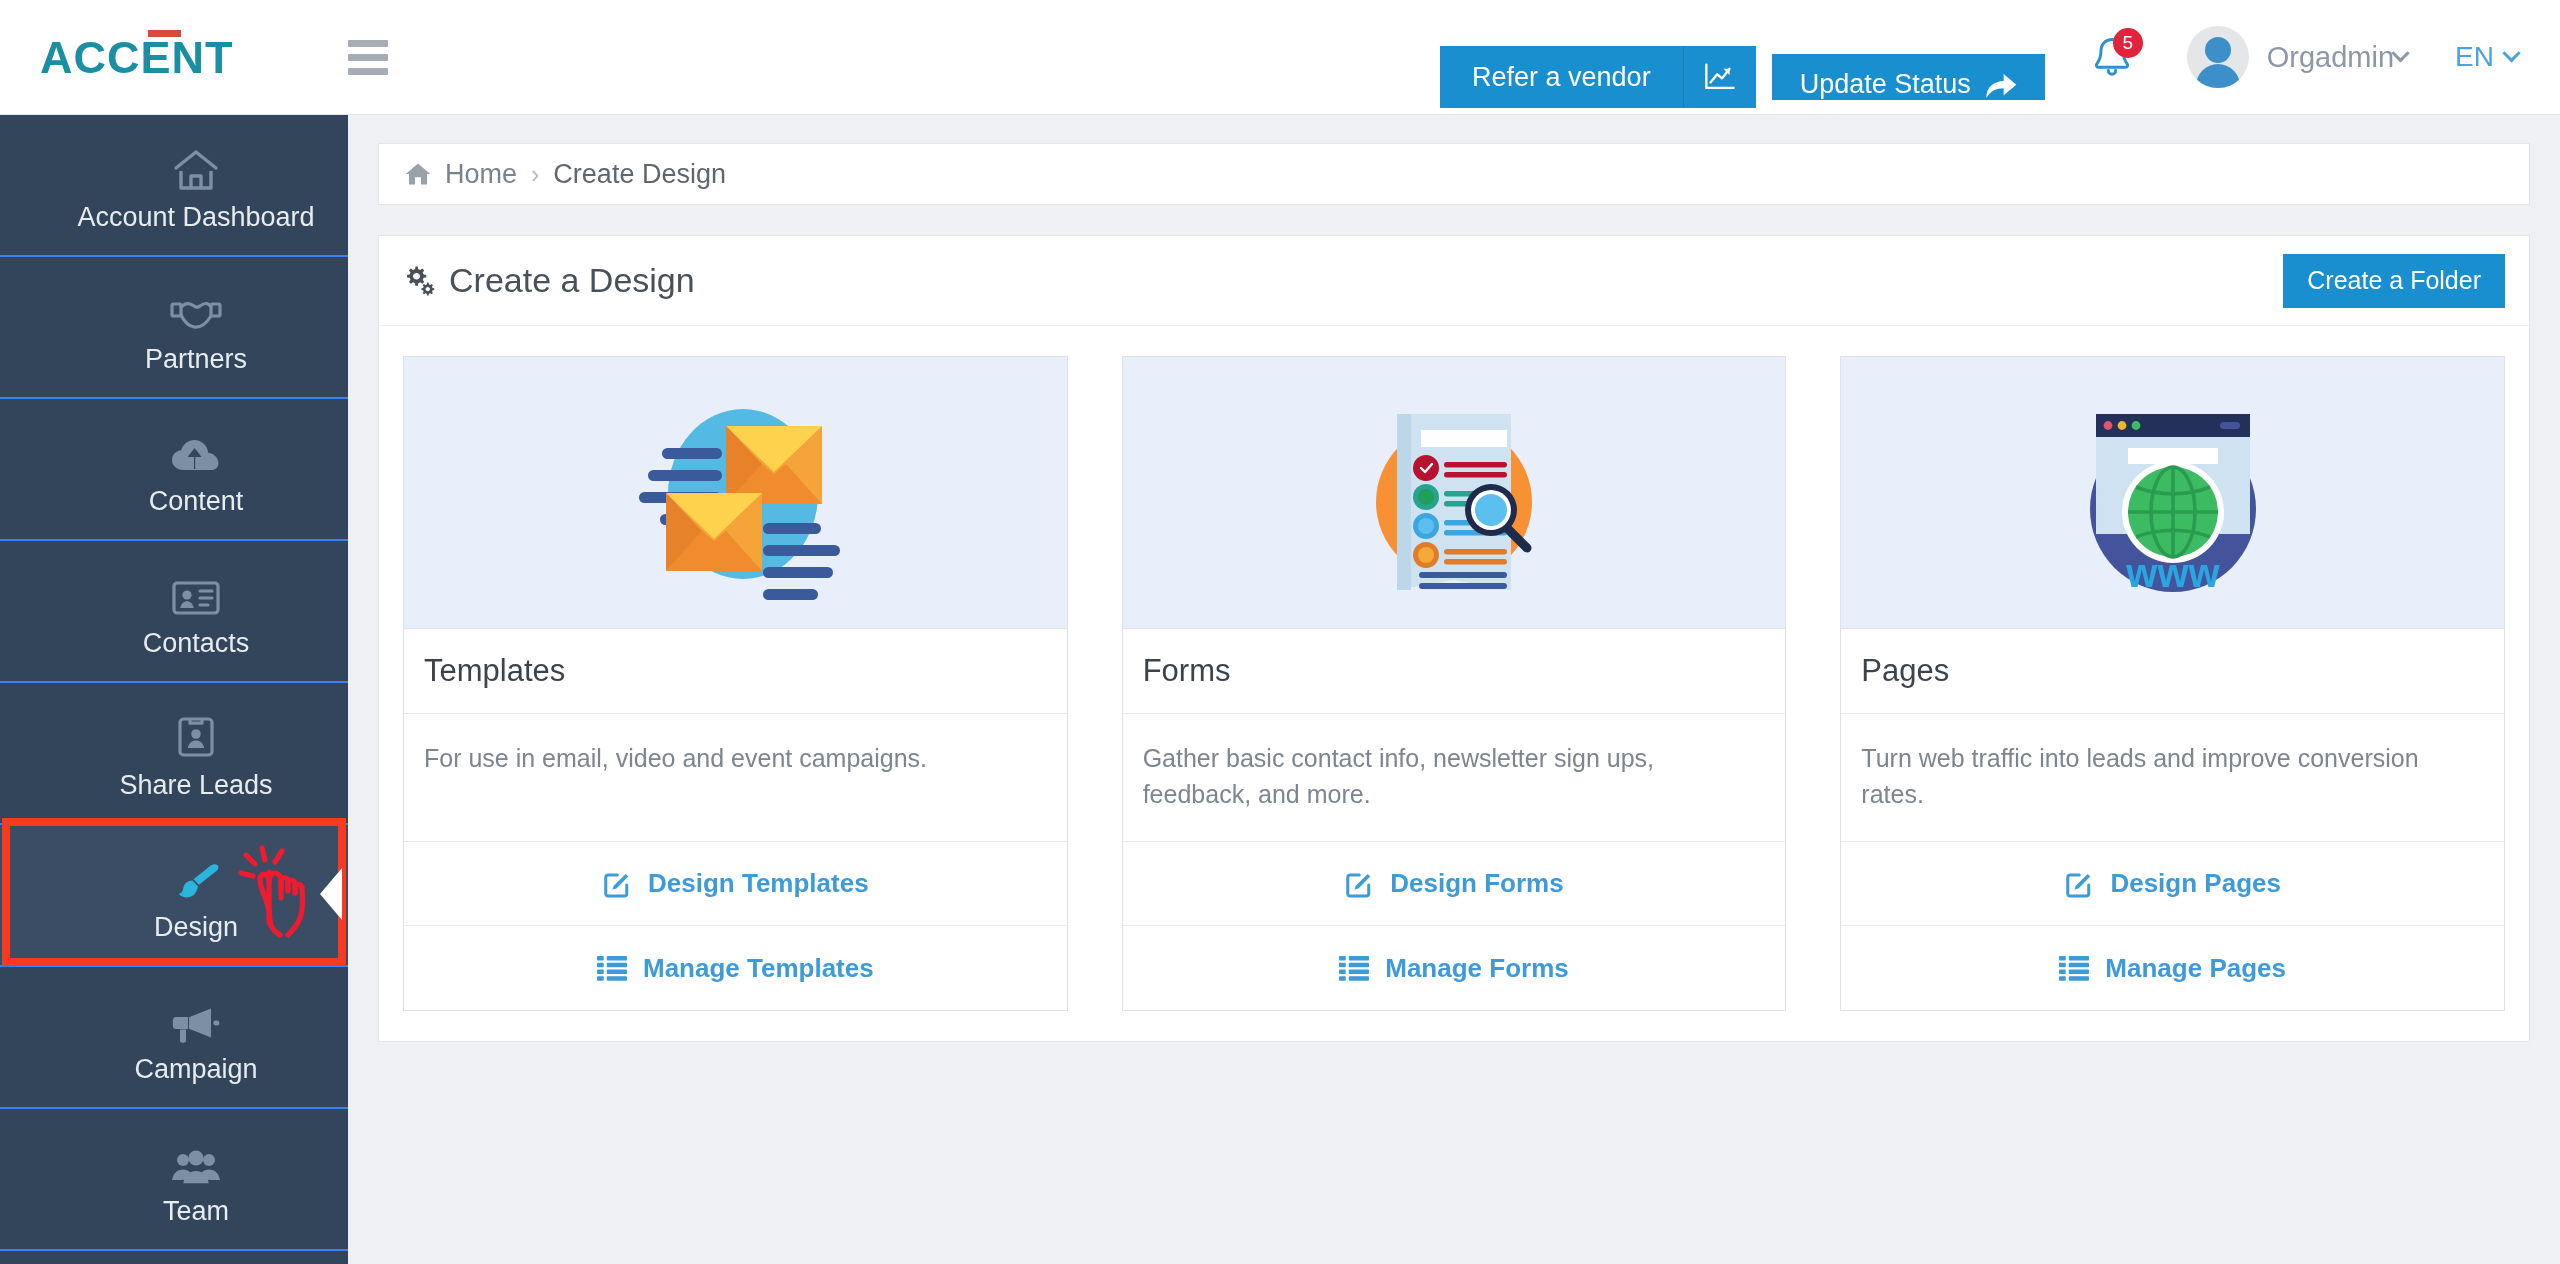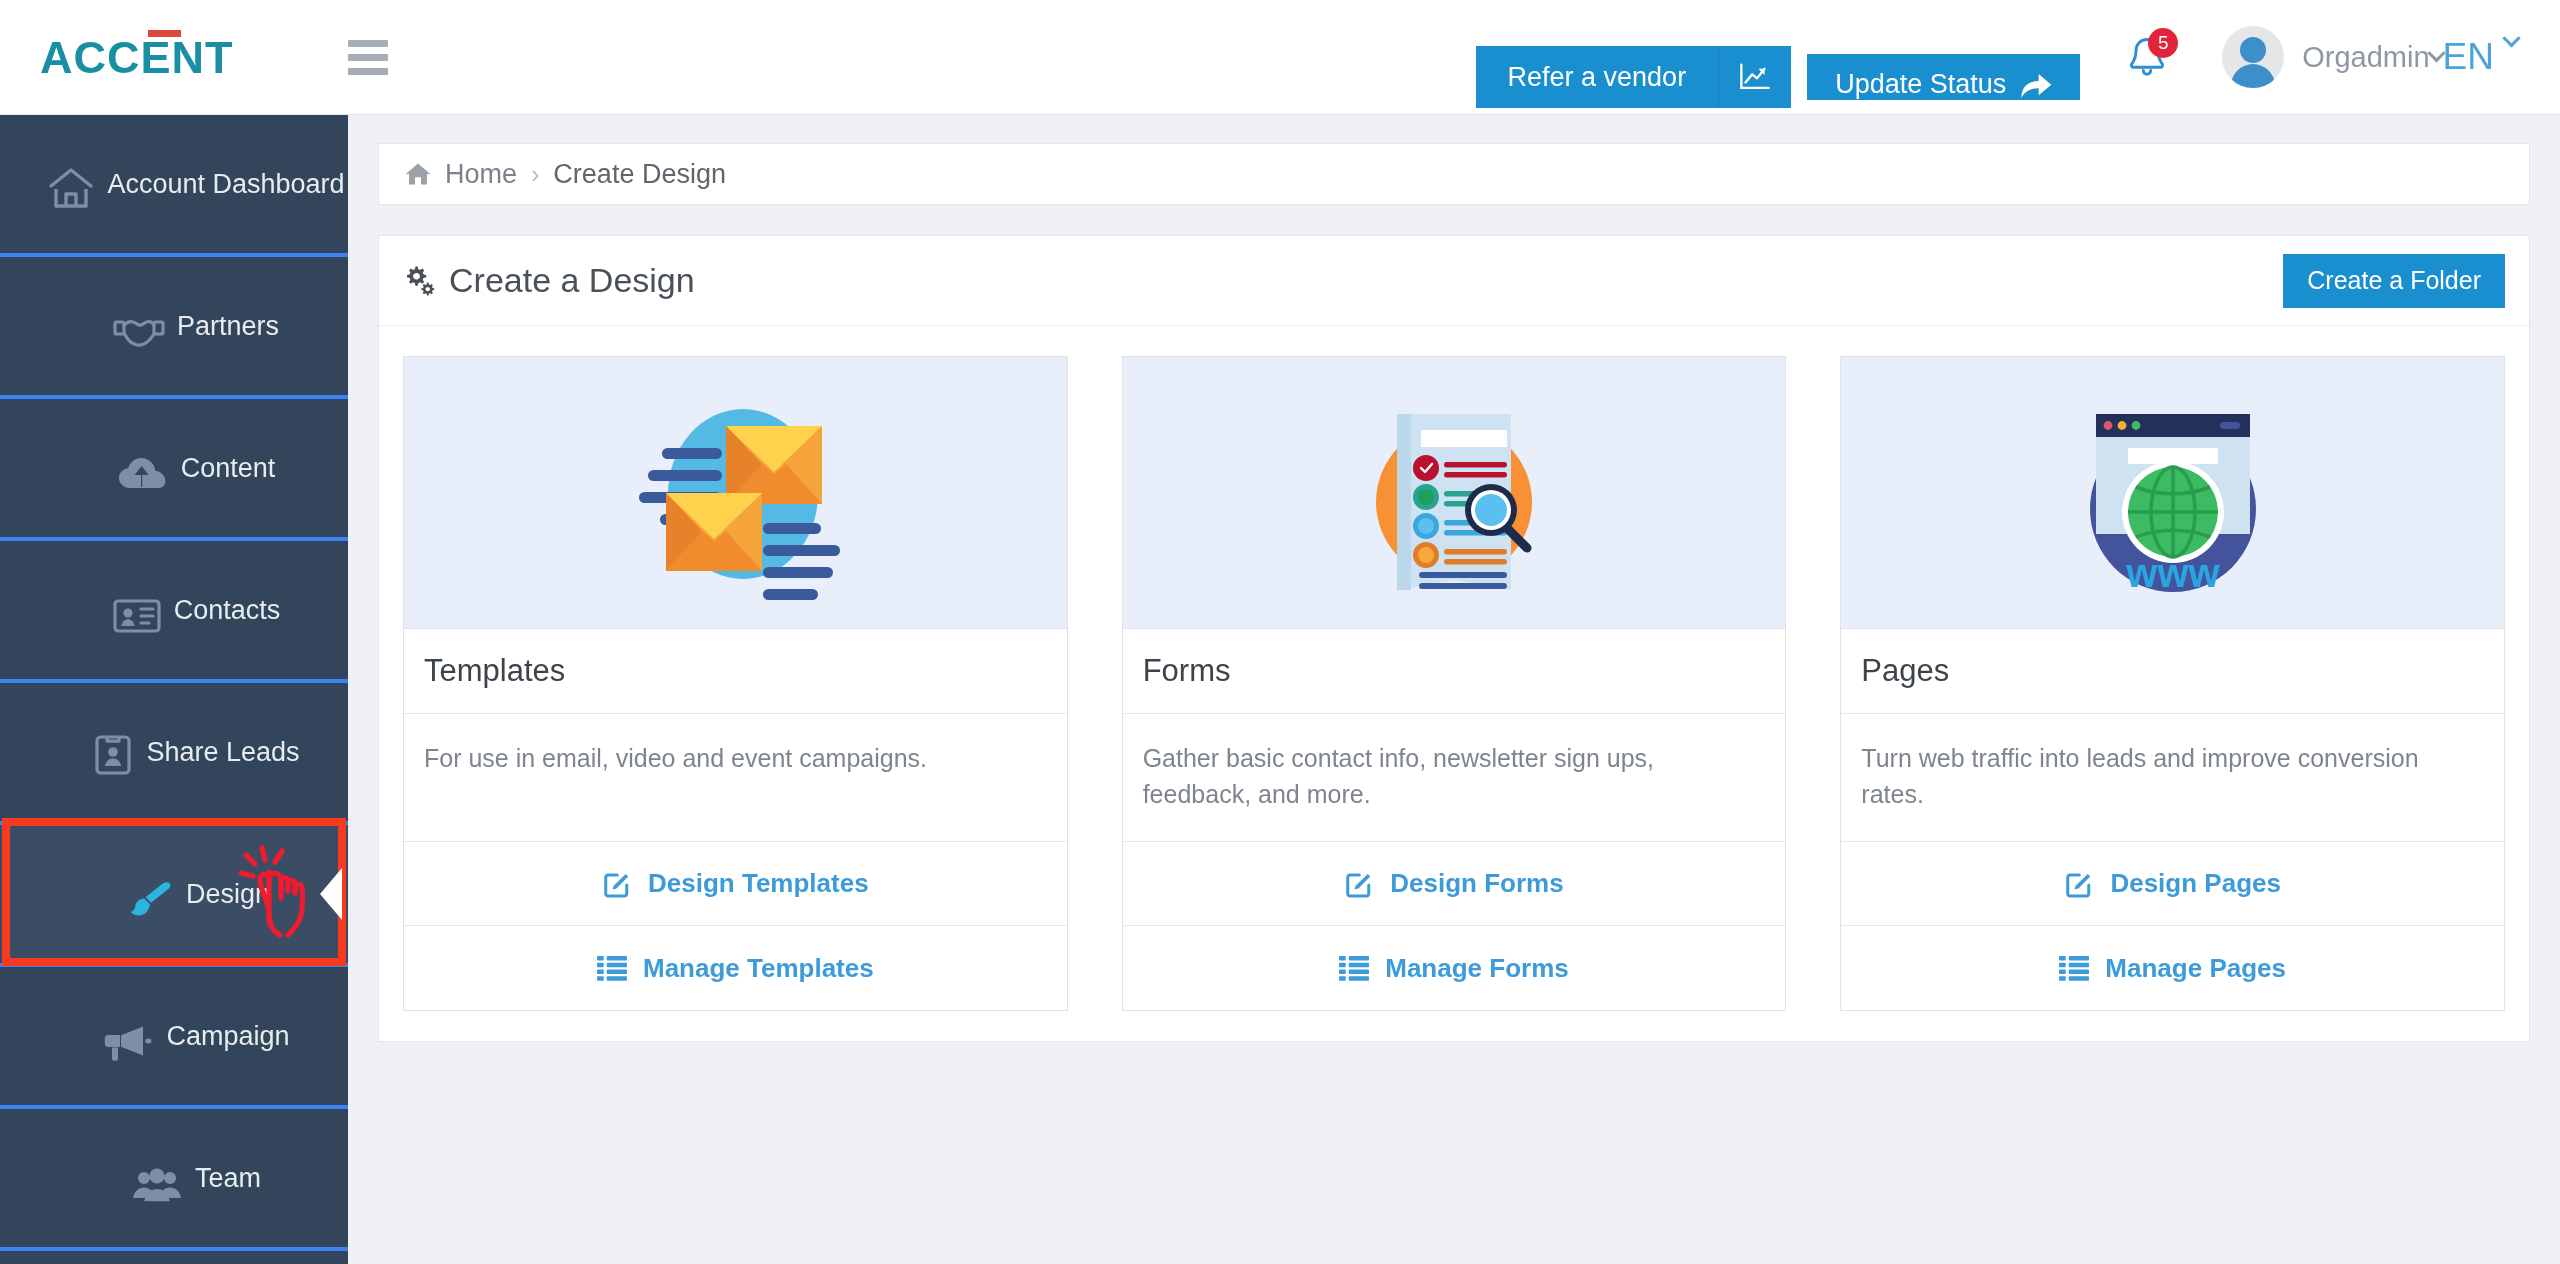--- a/index.html
+++ b/index.html
@@ -88,41 +88,41 @@
   }
   .avatar .body {
     position: absolute; bottom: -8px; left: 50%; transform: translateX(-50%);
     width: 44px; height: 32px; border-radius: 22px 22px 0 0; background: #3d8fc9;
   }
   .user-name {
     font-size: 29px; color: #8e97a3; margin-left: 18px;
     display: flex; align-items: center; cursor: pointer;
   }
   .lang {
-    font-size: 37px; color: #4ba3dc; margin-right: 42px;
-    display: flex; align-items: flex-start; gap: 11px; cursor: pointer;
+    font-size: 28px; color: #4ba3dc; margin-left: 48px; margin-right: 42px;
+    display: flex; align-items: center; gap: 11px; cursor: pointer;
   }
   .chev {
     display: inline-block; width: 13px; height: 13px;
     border-right: 3px solid currentColor; border-bottom: 3px solid currentColor;
     transform: rotate(45deg) translate(-3px,-3px);
   }
 
   
   .sidebar {
     position: absolute; top: 115px; left: 0;
     width: 348px; height: 1149px;
     background: #32455b;
     overflow: hidden;
     z-index: 30;
   }
   .nav-item {
-    height: 142px; display: flex; 
+    height: 142px; display: flex; flex-direction: column;
     align-items: center; justify-content: center;
-    border-bottom: 4px solid #3b82f6;
+    border-bottom: 2px solid #3b82f6;
     color: #dfe4ea; cursor: pointer; position: relative;
     gap: 12px;
     padding-left: 44px;
   }
   .nav-item .nv-icon {
     height: 52px; display: flex; align-items: flex-end; justify-content: center;
     color: #7d8fa5;
   }
   .nav-item .nv-label {
     font-size: 27px; color: #e7ecf1;

